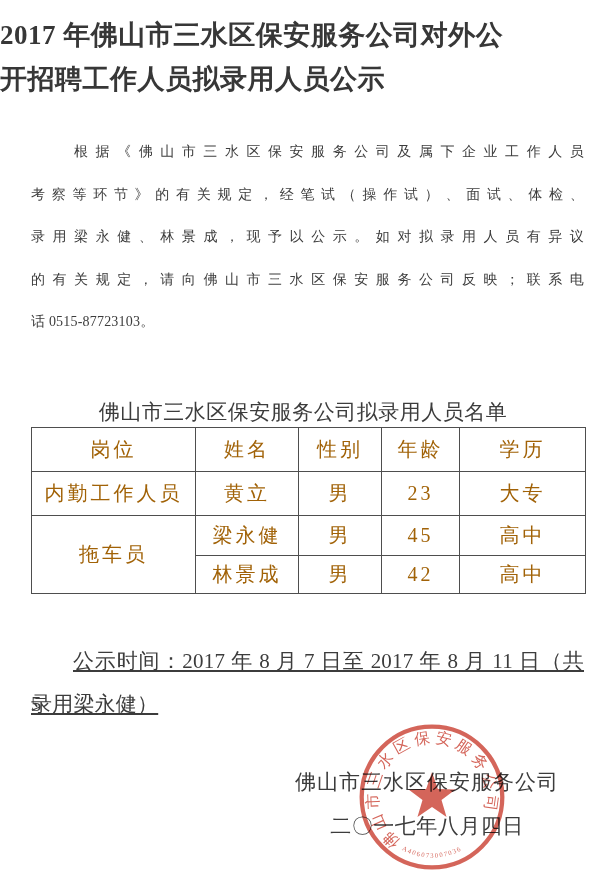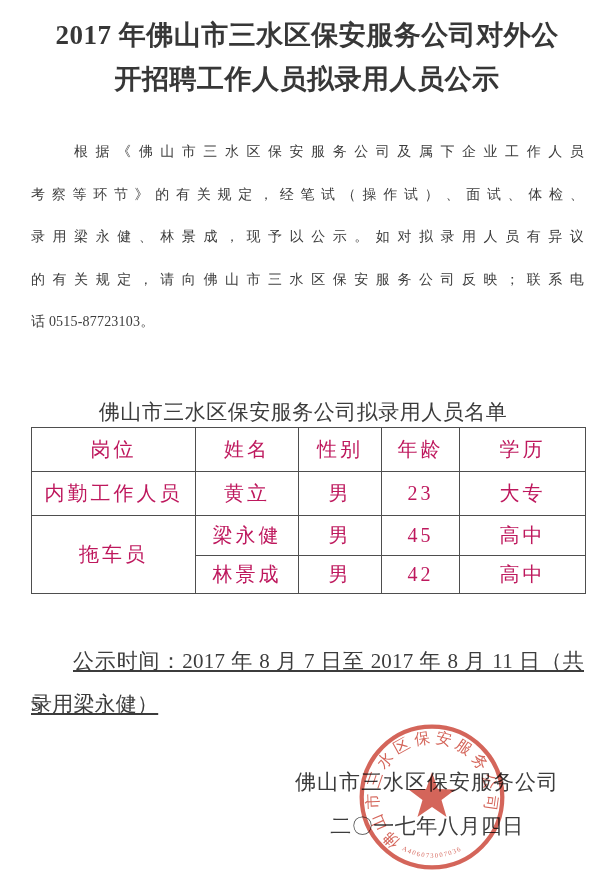--- a/index.html
+++ b/index.html
@@ -6,39 +6,39 @@
   .page {
     position: relative;
     width: 614px; height: 891px;
     background: #ffffff;
     overflow: hidden;
     font-family: "Liberation Serif", "DejaVu Serif", serif;
     color: #3c3c3c;
   }
   .title {
     position: absolute; top: 13px; left: 0; right: 0;
-    margin: 0; text-align: center;
+    margin: 0; text-align: left;
     font-size: 27px; font-weight: 700; line-height: 44px;
     letter-spacing: 0.5px; color: #373737;
   }
   .body-para {
     position: absolute; top: 131px; left: 31px; width: 553px;
     font-size: 14px; letter-spacing: 0.2px;
   }
   .bline { display: block; height: 42.6px; line-height: 42.6px; white-space: nowrap; }
   .bline.just { white-space: normal; text-align: justify; text-align-last: justify; }
   .bline.indent { text-indent: 43px; }
   .caption {
     position: absolute; top: 398px; left: 0; right: 8px;
     text-align: center; font-size: 21px; letter-spacing: 0.5px;
   }
   table.roster {
     position: absolute; top: 427px; left: 31px;
     width: 554px; border-collapse: collapse; table-layout: fixed;
-    font-size: 20px; color: #be185d;
+    font-size: 20px; color: #a16207;
   }
   table.roster th, table.roster td {
     border: 1px solid #4e4e4e;
     text-align: center; vertical-align: middle;
     font-weight: normal; letter-spacing: 3px; padding: 0;
   }
   tr.h-row  { height: 44px; }
   tr.r-row1 { height: 44px; }
   tr.r-row2 { height: 40px; }
   tr.r-row3 { height: 38px; }

